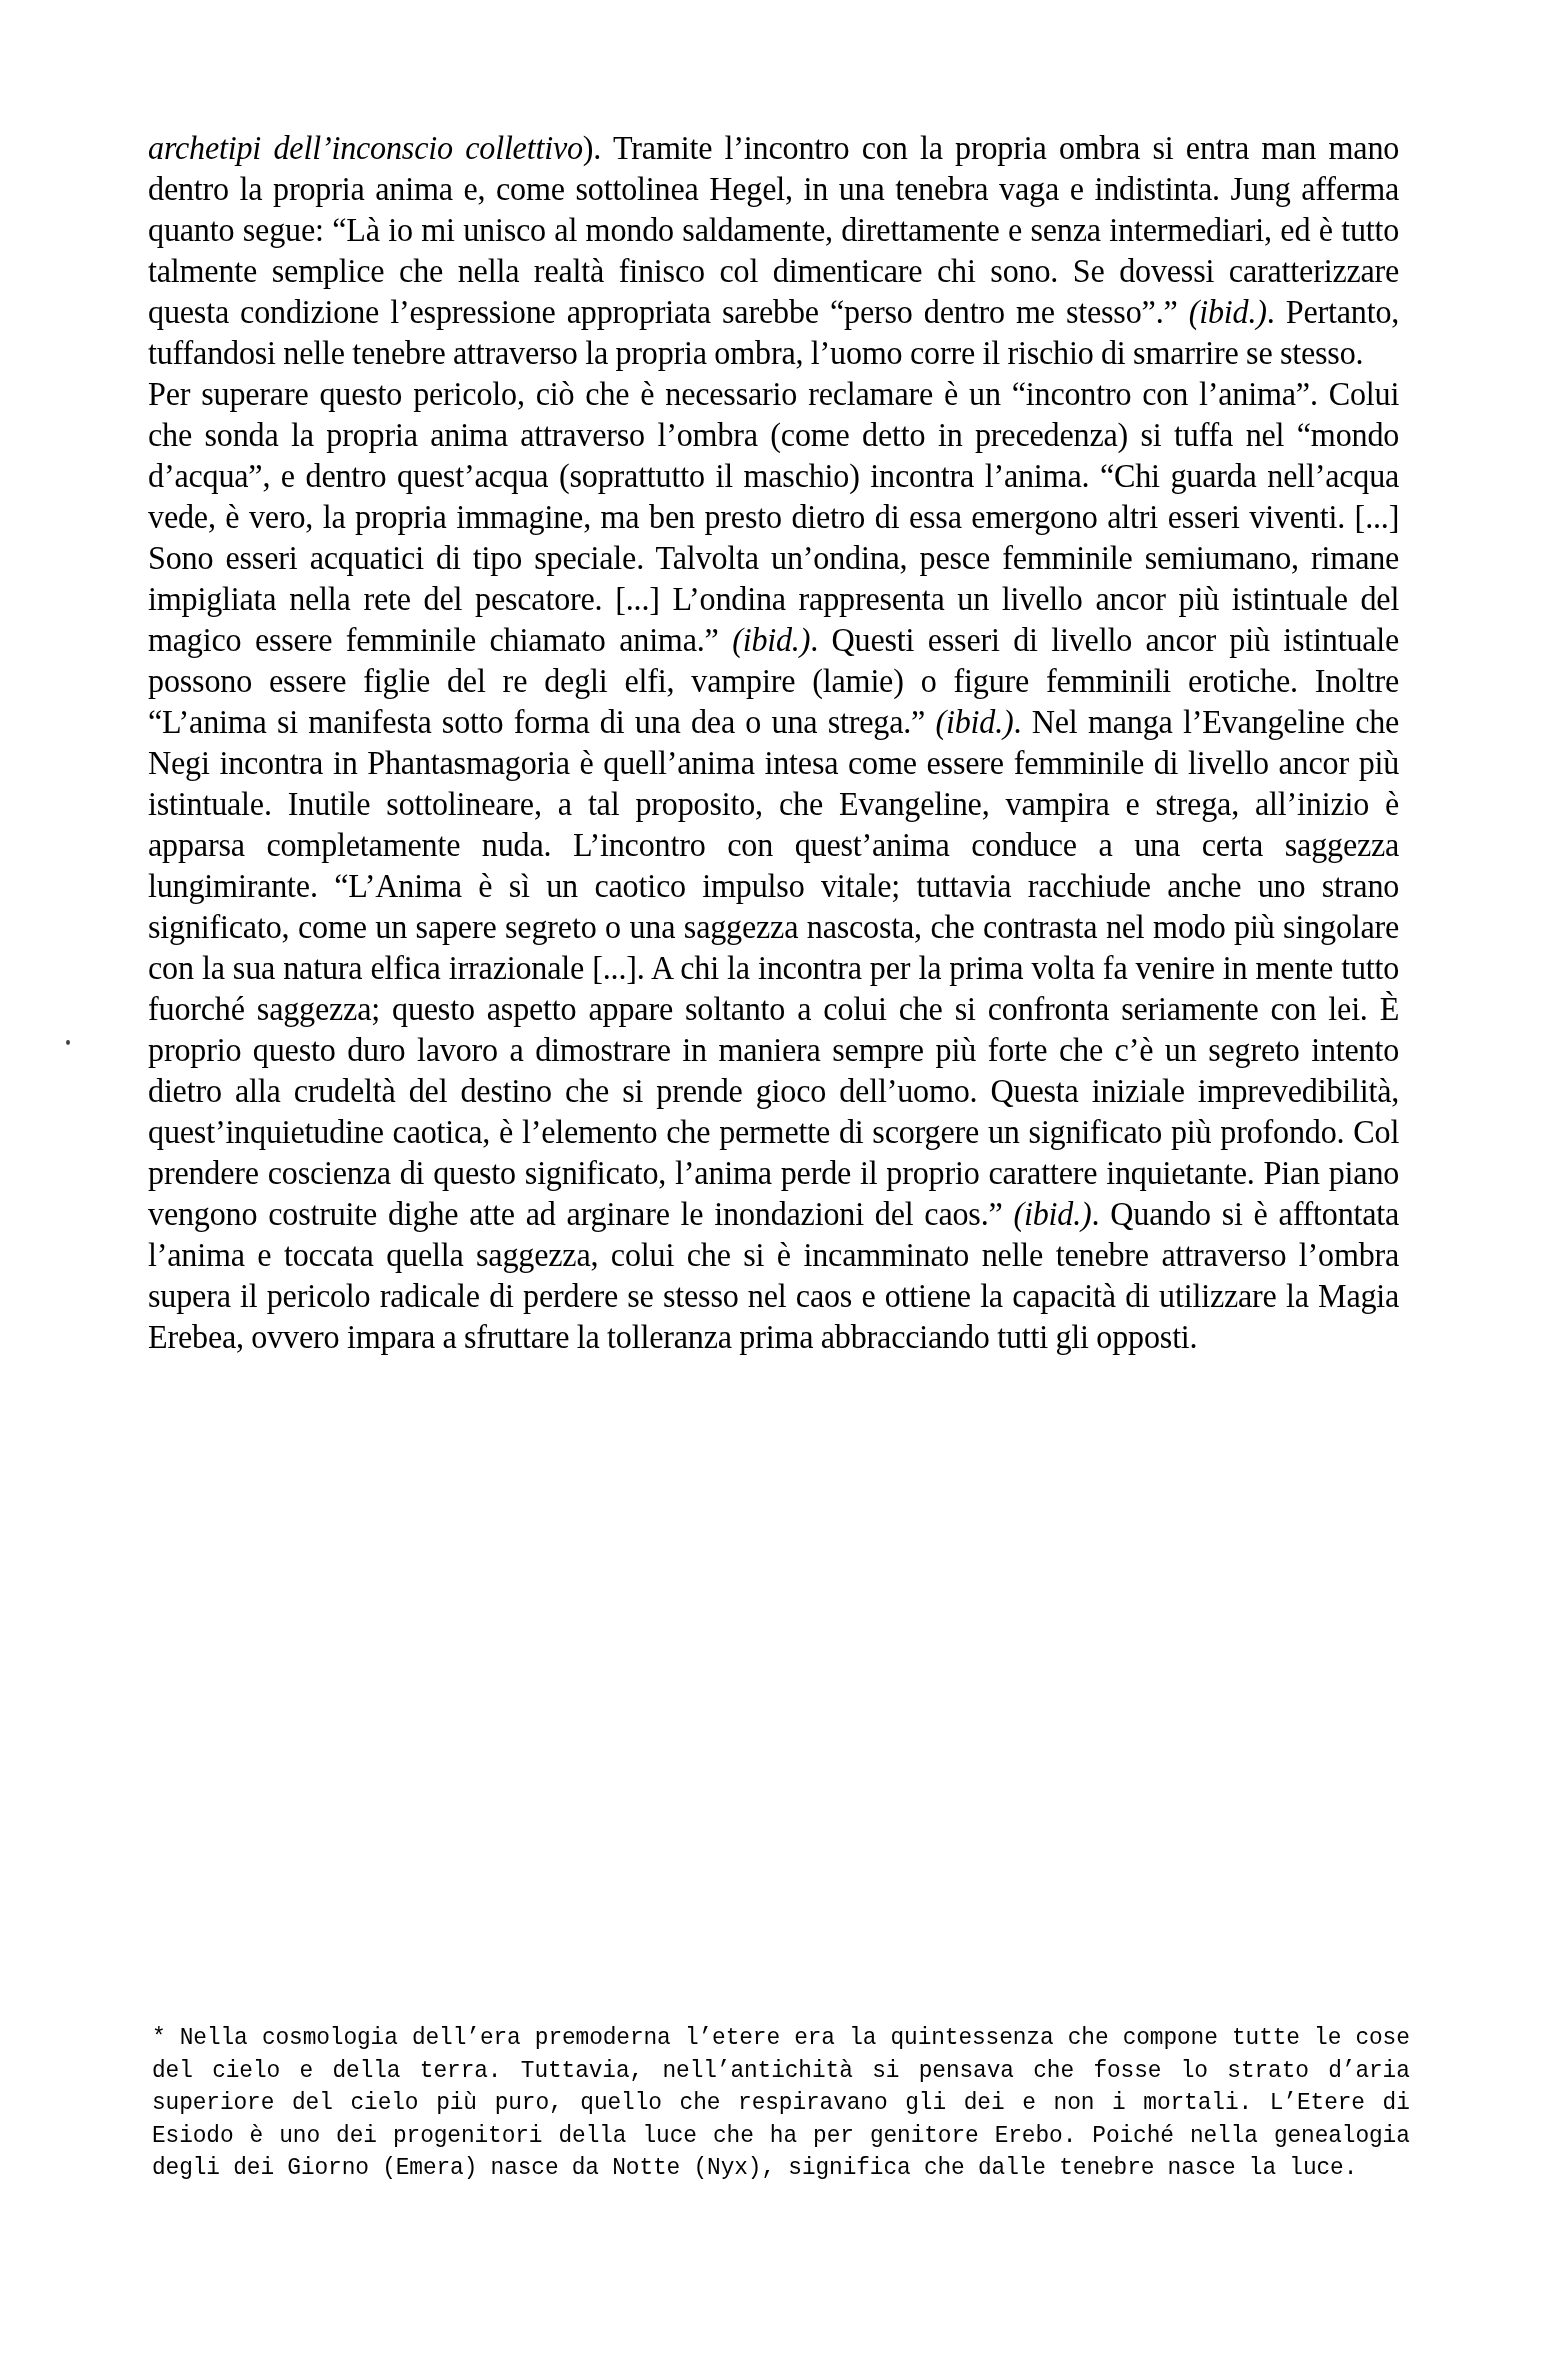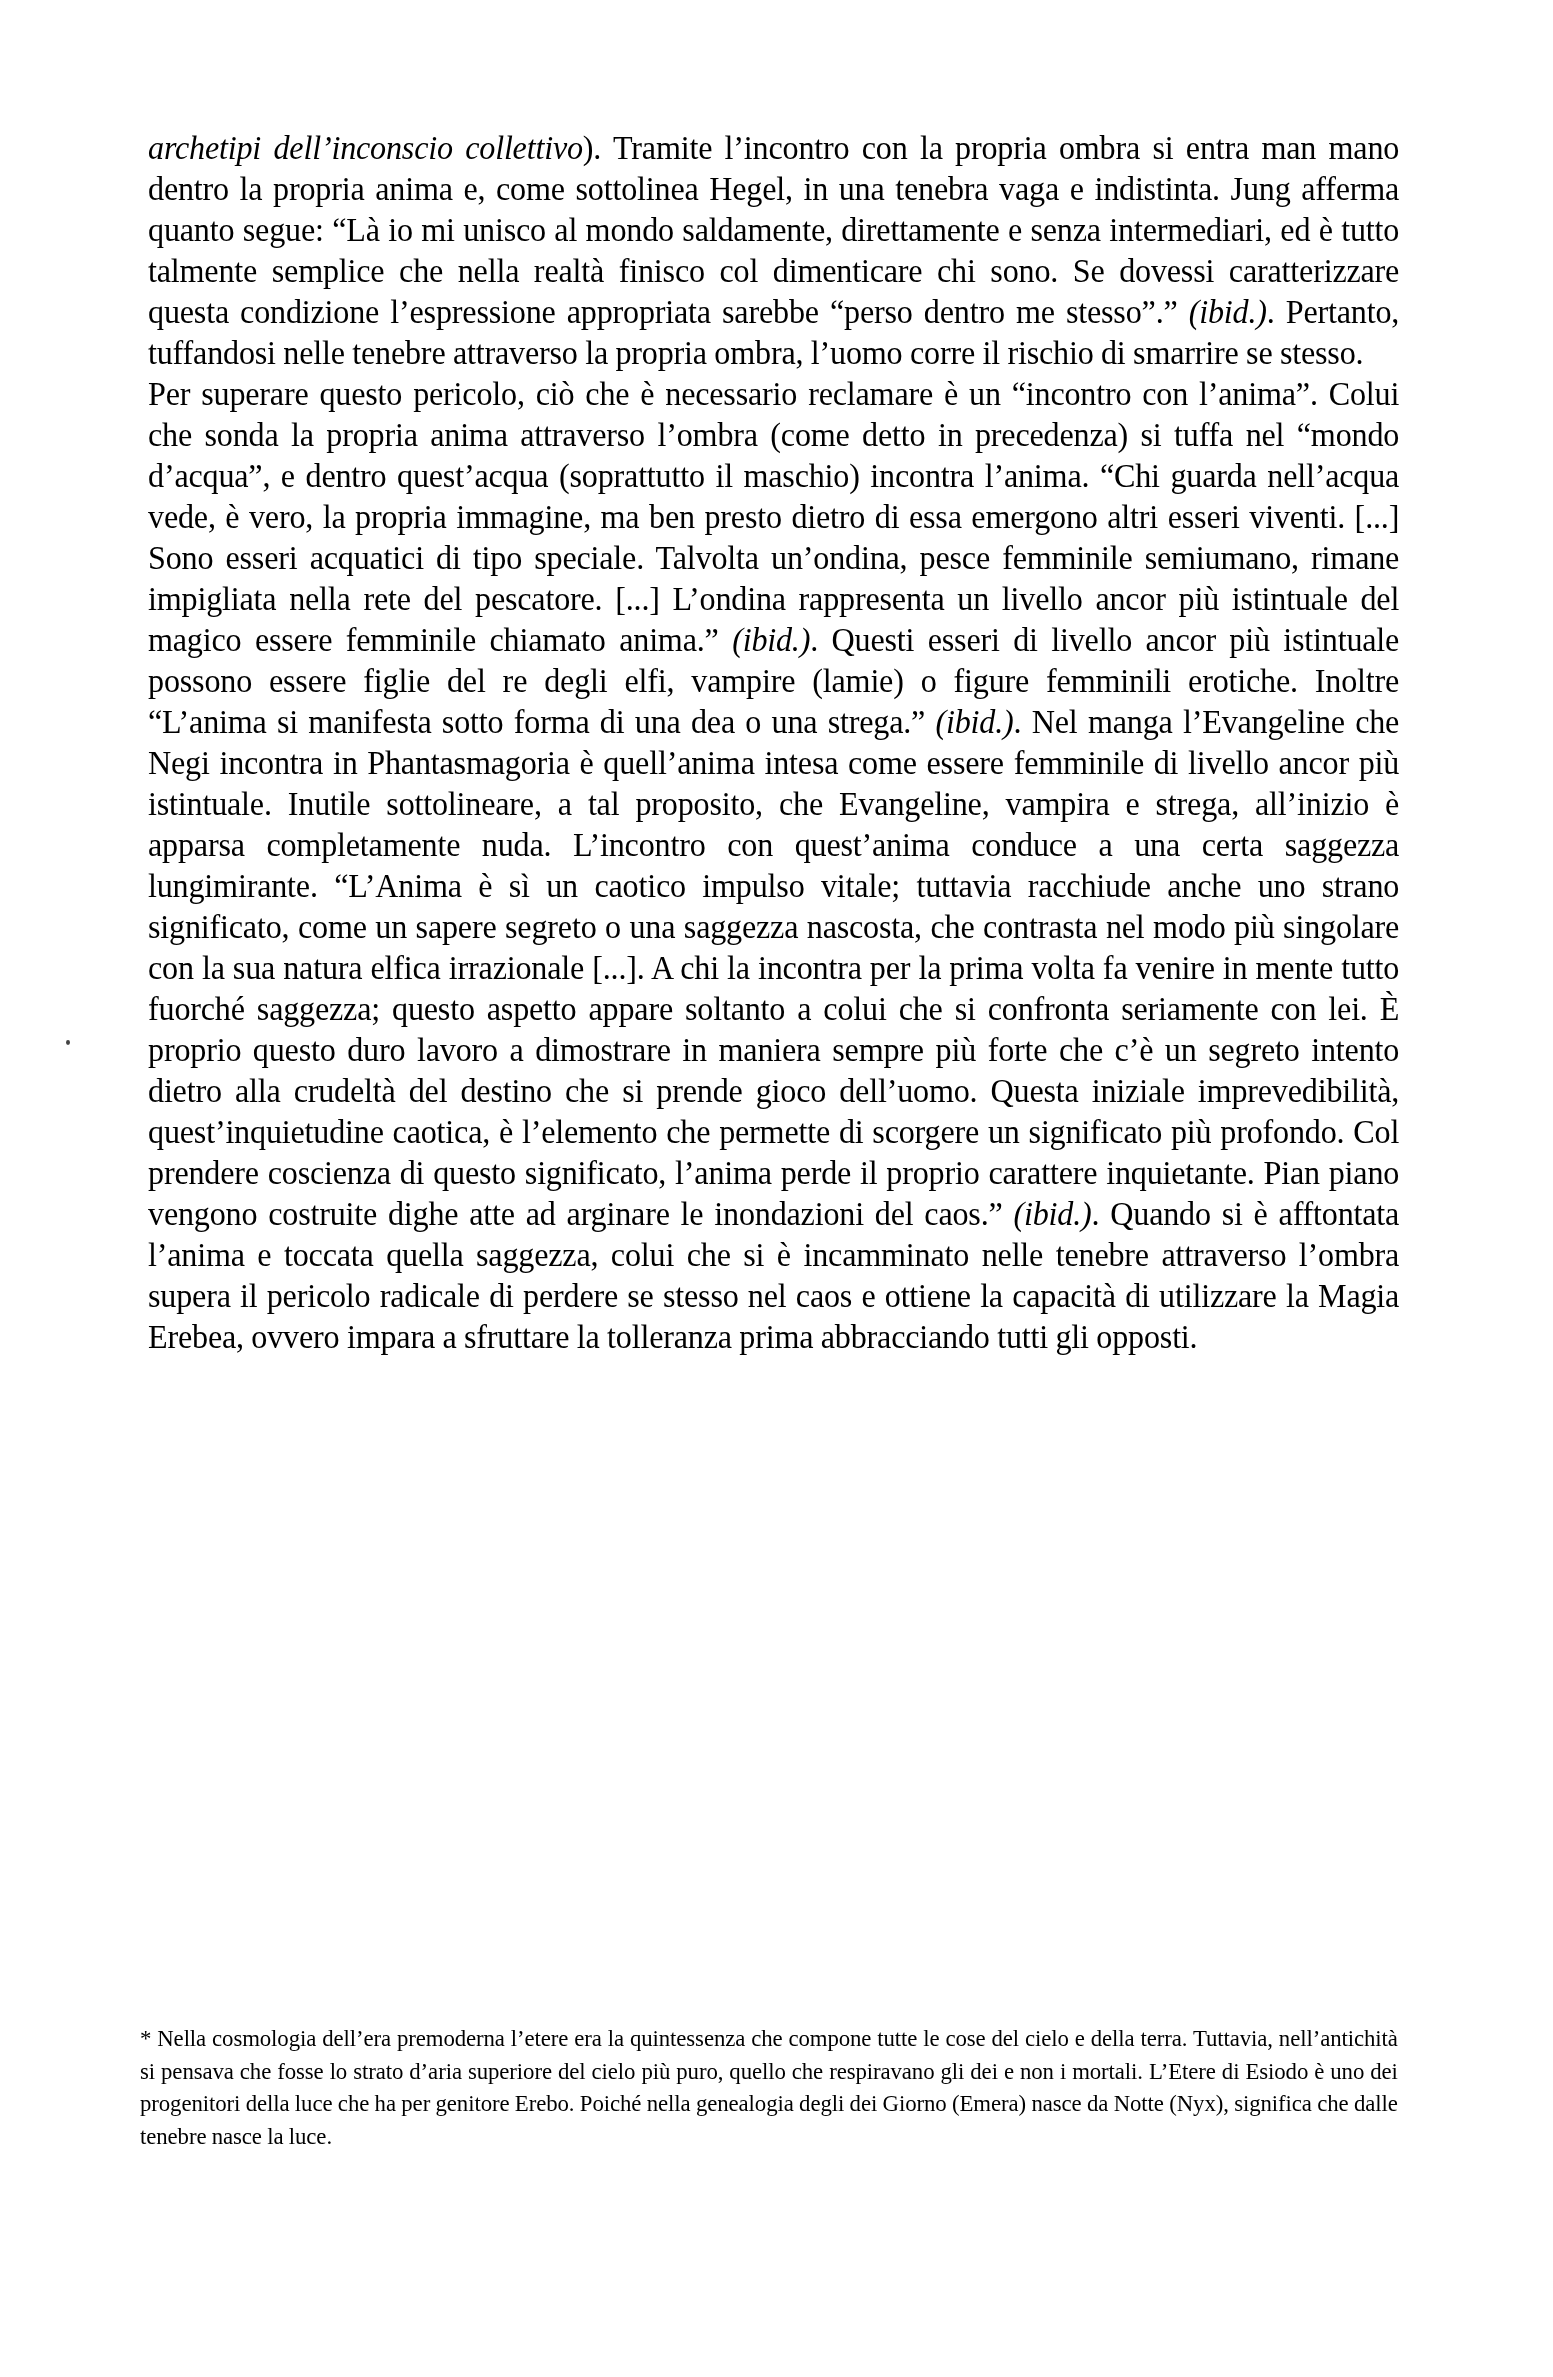--- a/index.html
+++ b/index.html
@@ -45,23 +45,24 @@
     text-indent: 0;
   }
 
   .it {
     font-style: italic;
   }
 
   
   .footnote-block {
     position: absolute;
-    left: 140px;
+    left: 152px;
     top: 2022px;
     width: 1258px;
+    font-family: Liberation Mono, monospace;
   }
 
   .footnote-para {
     margin: 0;
     text-align: justify;
     text-align-last: left;
     font-size: 24px;
     line-height: 32.5px;
     letter-spacing: -0.1px;
     word-spacing: -0.3px;

